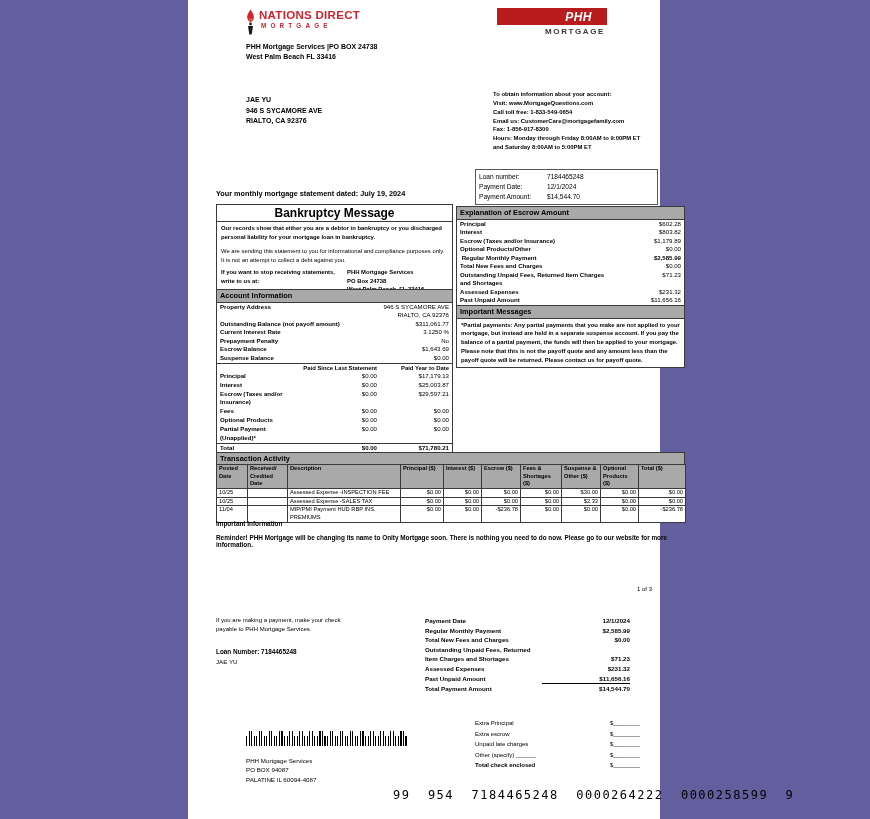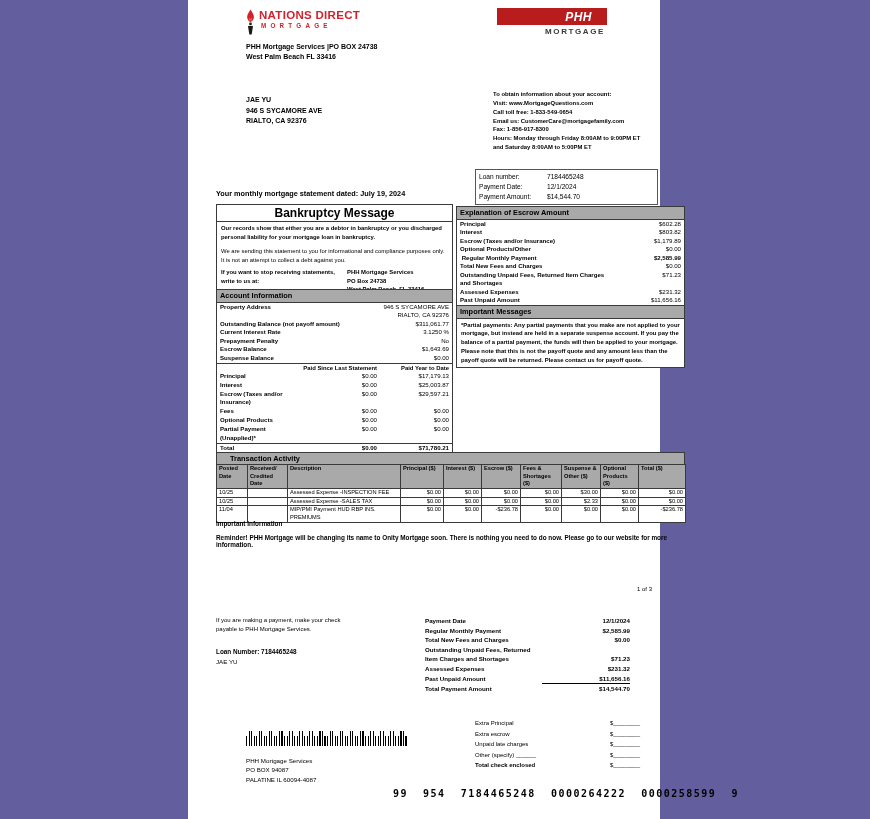--- a/index.html
+++ b/index.html
@@ -52,21 +52,21 @@
   .pp-row .lab{flex:1;font-weight:bold}
   .pp-total{border-top:1px solid #3a3a3a}
   .pp-total span{font-weight:bold}
 
   
   table.tx{border-collapse:collapse;width:469px;table-layout:fixed}
   table.tx th,table.tx td{border:1px solid #3a3a3a;font-size:5.7px;padding:0 2px;vertical-align:top;line-height:1.35}
   table.tx th{background:#a9a9a9;text-align:left;font-weight:bold}
   table.tx td{background:#fff}
   table.tx td.num{text-align:right}
-  .tx-titlebar{background:#a9a9a9;border:1px solid #3a3a3a;border-bottom:none;font-weight:bold;font-size:7.4px;padding:1px 13px}
+  .tx-titlebar{background:#a9a9a9;border:1px solid #3a3a3a;border-bottom:none;font-weight:bold;font-size:7.4px;padding:1px 3px}
 
   .imp-info{font-size:6.4px;font-weight:bold}
   .pageno{font-size:6px}
 
   
   .stub-note{font-size:6px;line-height:1.5}
   .stub-loan{font-size:6.4px;font-weight:bold}
   .stub-name{font-size:6.2px}
   .stub-table{width:205px;font-size:6.2px}
   .stub-row{display:flex;justify-content:space-between;align-items:flex-end;line-height:1.55}
@@ -76,21 +76,21 @@
 
   .amounts{width:165px;font-size:6px}
   .am-row{display:flex;justify-content:space-between;line-height:1.75}
   .remit{font-size:6.2px;line-height:1.5}
 
   .barcode{display:flex;align-items:center;height:15px;width:168px}
   .barcode i{display:block;width:1.1px;background:#000;margin-right:1.45px;flex:none}
   .bc0{height:15px}
   .bc2{height:10px;align-self:flex-end}
 
-  .micr{font-family:"DejaVu Sans Mono",monospace;font-weight:bold;font-size:10px;letter-spacing:1.5px;white-space:pre}
+  .micr{font-family:"DejaVu Sans Mono",monospace;font-weight:normal;font-size:12px;letter-spacing:1.5px;white-space:pre}
 </style>
 </head>
 <body>
 
 <div class="page">
 
   <div class="abs nations" style="left:56px;top:9px">
     <svg width="13" height="26" viewBox="0 0 13 26">
       <path d="M6.5 0.5 C4 4.5 2.6 6.8 3.5 9.8 C4.2 11.9 5.9 13 6.5 13 C7.1 13 8.8 11.9 9.6 9.8 C10.6 6.8 9 4.5 6.5 0.5 Z" fill="#d0232e"></path>
       <path d="M5 8.5 C5.6 10.3 7.4 10.3 8 8.5 L8.2 11.6 L4.8 11.6 Z" fill="#e8622d"></path>

